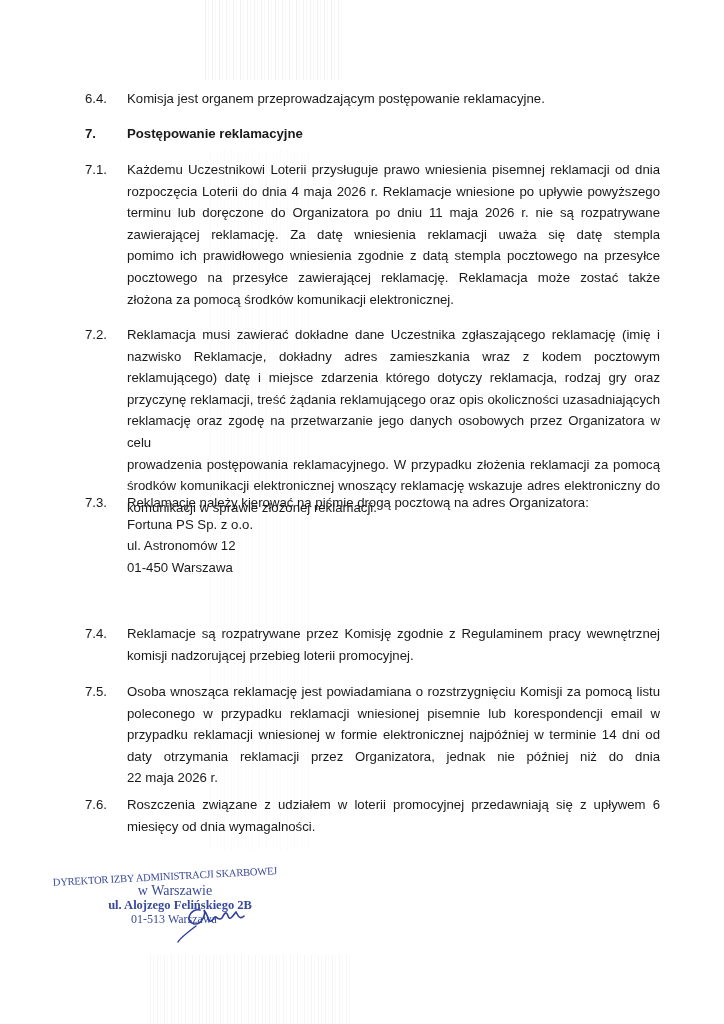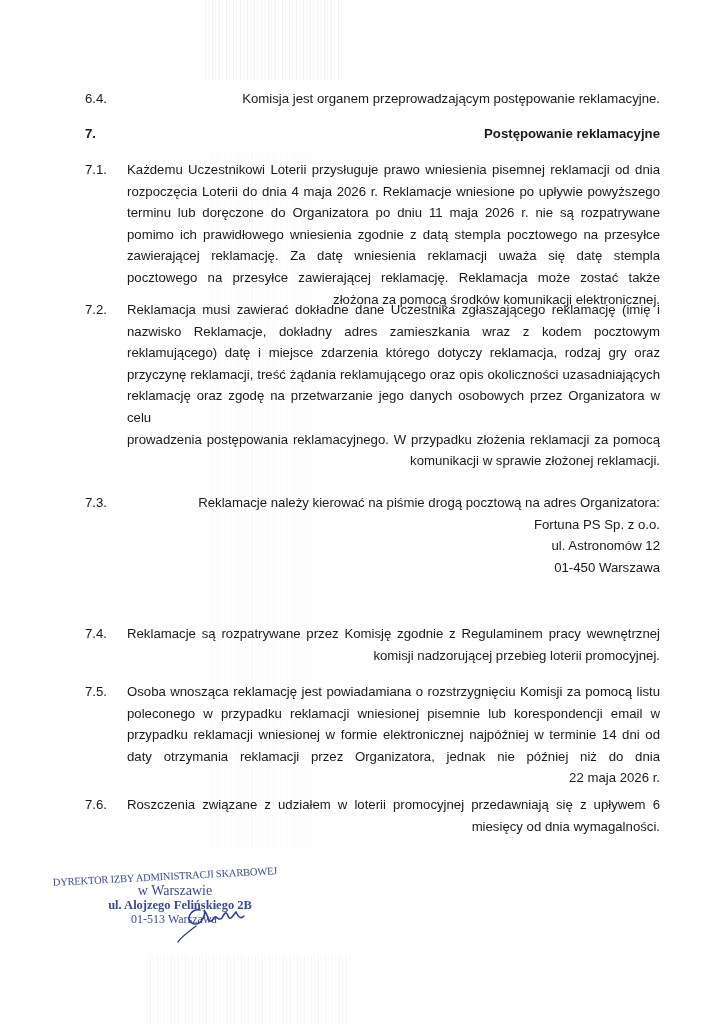--- a/index.html
+++ b/index.html
@@ -11,21 +11,21 @@
     position: absolute; pointer-events: none;
     background-image: repeating-linear-gradient(90deg, rgba(0,0,0,0.10) 0 1px, transparent 1px 3px, rgba(0,0,0,0.05) 3px 4px, transparent 4px 7px);
     opacity: 0.55;
   }
   .page { position: absolute; left: 0; top: 0; width: 724px; height: 1024px; }
   .item { position: absolute; left: 85px; width: 590px; font-size: 13.2px; line-height: 21.6px; }
   .num { position: absolute; left: 0; top: 0; width: 40px; }
   .body { margin-left: 42px; width: 533px; text-align: justify; }
   .body.left { text-align: left; }
   .heading { font-weight: bold; }
-  .line { display: block; text-align: right; }
+  .line { display: block; }
   .just { text-align: justify; text-align-last: justify; }
   .bold { font-weight: bold; }
   .stamp {
     position: absolute; left: 30px; top: 870px; width: 270px;
     font-family: "Liberation Serif", serif; color: #3a4a9a; text-align: center;
     line-height: 14px;
   }
   .stamp .l1 { font-size: 10.5px; letter-spacing: -0.2px; transform: rotate(-3deg); display:block; }
   .stamp .l2 { font-size: 14px; display:block; margin-left: 20px; }
   .stamp .l3 { font-size: 12.5px; display:block; margin-left: 30px; font-weight: bold; }
@@ -54,36 +54,37 @@
       <span class="line">Postępowanie reklamacyjne</span>
     </div>
   </div>
 
   <div class="item" style="top:159px;">
     <span class="num">7.1.</span>
     <div class="body">
       <span class="line just">Każdemu Uczestnikowi Loterii przysługuje prawo wniesienia pisemnej reklamacji od dnia</span>
       <span class="line just">rozpoczęcia Loterii do dnia 4 maja 2026 r. Reklamacje wniesione po upływie powyższego</span>
       <span class="line just">terminu lub doręczone do Organizatora po dniu 11 maja 2026 r. nie są rozpatrywane</span>
+      <span class="line just">zawierającej reklamację. Za datę wniesienia reklamacji uważa się datę stempla</span>
       <span class="line just">pomimo ich prawidłowego wniesienia zgodnie z datą stempla pocztowego na przesyłce</span>
-      <span class="line just">zawierającej reklamację. Za datę wniesienia reklamacji uważa się datę stempla</span>
       <span class="line just">pocztowego na przesyłce zawierającej reklamację. Reklamacja może zostać także</span>
       <span class="line">złożona za pomocą środków komunikacji elektronicznej.</span>
     </div>
   </div>
 
-  <div class="item" style="top:299px;">
+  <div class="item" style="top:324px;">
     <span class="num">7.2.</span>
     <div class="body">
       <span class="line just">Reklamacja musi zawierać dokładne dane Uczestnika zgłaszającego reklamację (imię i</span>
       <span class="line just">nazwisko Reklamacje, dokładny adres zamieszkania wraz z kodem pocztowym</span>
       <span class="line just">reklamującego) datę i miejsce zdarzenia którego dotyczy reklamacja, rodzaj gry oraz</span>
       <span class="line just">przyczynę reklamacji, treść żądania reklamującego oraz opis okoliczności uzasadniających</span>
       <span class="line just">reklamację oraz zgodę na przetwarzanie jego danych osobowych przez Organizatora w celu</span>
       <span class="line just">prowadzenia postępowania reklamacyjnego. W przypadku złożenia reklamacji za pomocą</span>
+      <span class="line just">środków komunikacji elektronicznej wnoszący reklamację wskazuje adres elektroniczny do</span>
       <span class="line">komunikacji w sprawie złożonej reklamacji.</span>
     </div>
   </div>
 
   <div class="item" style="top:492px;">
     <span class="num">7.3.</span>
     <div class="body left">
       <span class="line">Reklamacje należy kierować na piśmie drogą pocztową na adres Organizatora:</span>
       <span class="line">Fortuna PS Sp. z o.o.</span>
       <span class="line">ul. Astronomów 12</span>

